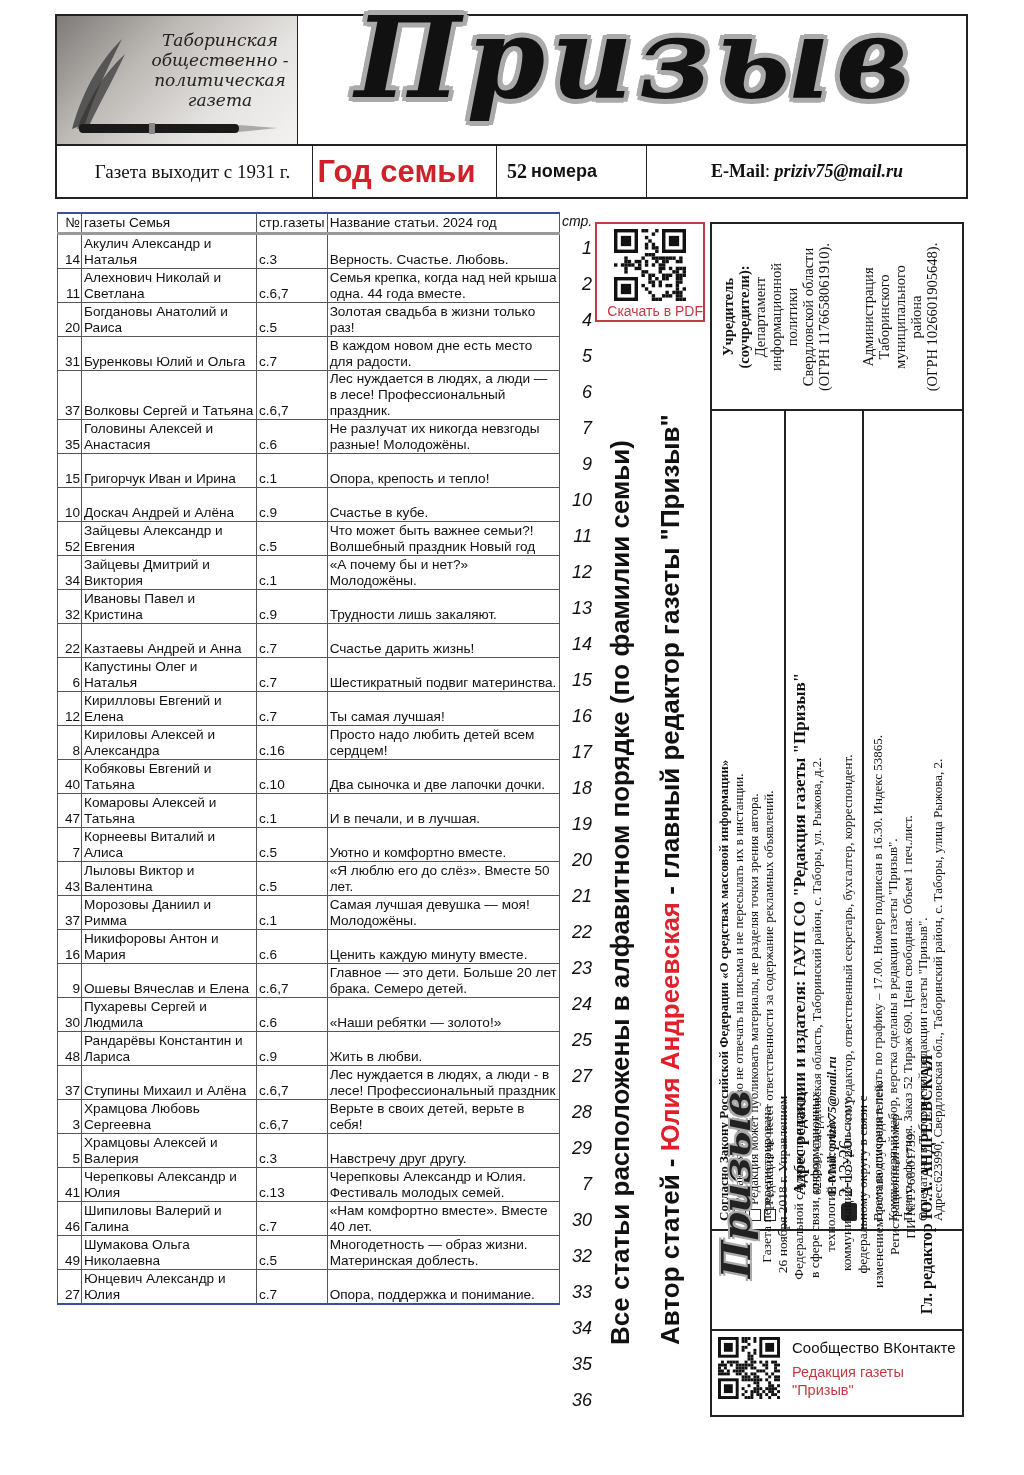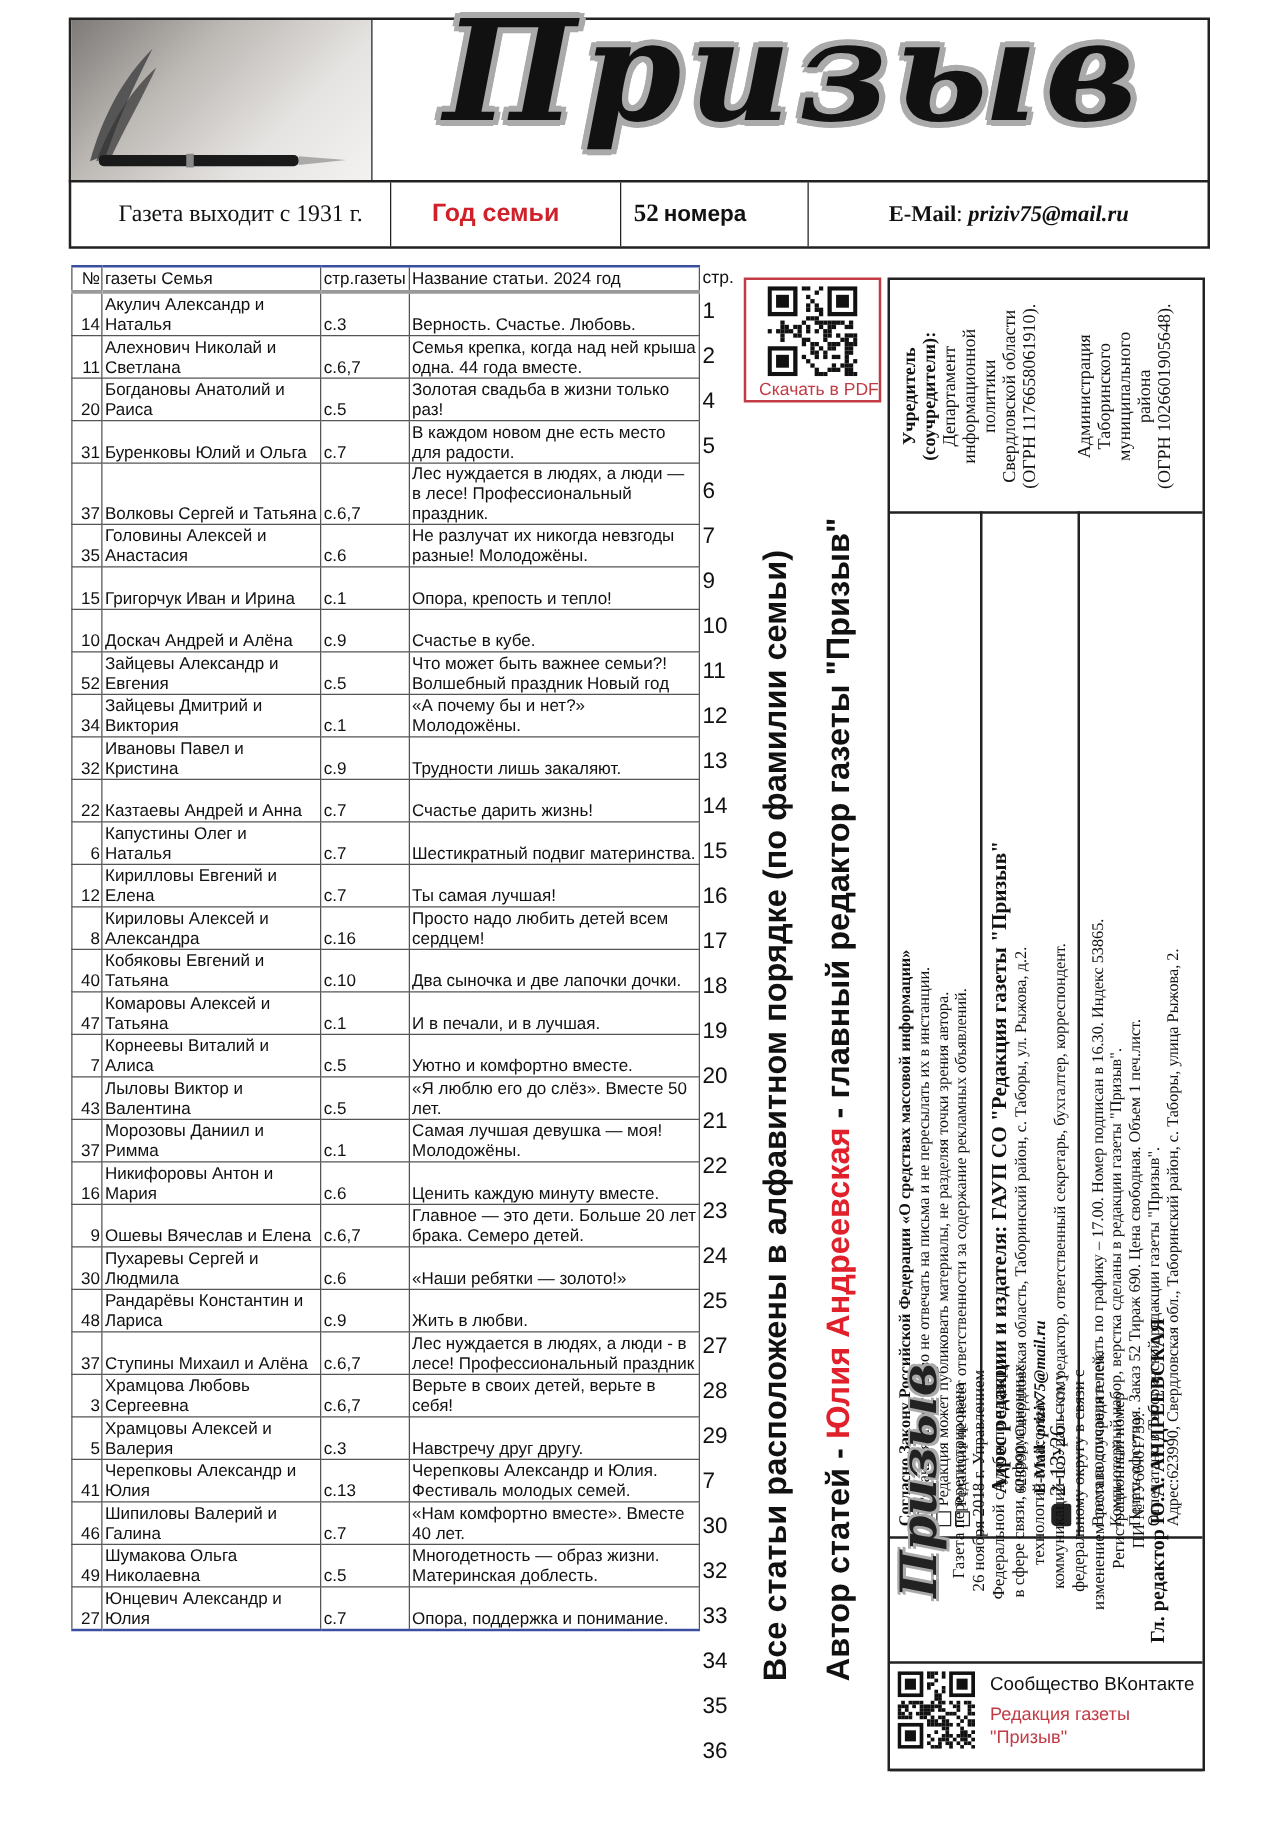--- a/index.html
+++ b/index.html
@@ -9,36 +9,36 @@
   .masthead{left:55px;top:14px;width:913px;height:185px;border:2px solid #222;box-sizing:border-box;}
   .logo-box{left:57px;top:16px;width:240px;height:128px;background:linear-gradient(135deg,#7d7a77 0%,#bdb9b5 35%,#e6e4e2 70%,#f3f2f1 100%);border-right:1px solid #222;overflow:hidden;}
   .logo-quill{left:10px;top:18px;width:60px;height:100px;}
   .logo-text{left:88px;top:14px;width:150px;font-family:"DejaVu Serif",serif;font-style:italic;font-size:17px;line-height:20px;text-align:center;color:#222;}
   .logo-pen{left:22px;top:104px;width:200px;height:16px;}
   .title{left:355px;top:-8px;font-family:"DejaVu Serif",serif;font-style:italic;font-weight:bold;font-size:112px;letter-spacing:6px;color:#111;
     text-shadow:-4px -4px 0 #aaa,4px -4px 0 #aaa,-4px 4px 0 #aaa,4px 4px 0 #aaa,0 5px 0 #aaa,0 -5px 0 #aaa,5px 0 0 #aaa,-5px 0 0 #aaa;z-index:2;}
   .hline{left:55px;top:144px;width:913px;height:2px;background:#222;}
   .strip-cell{top:146px;height:51px;display:flex;align-items:center;justify-content:center;box-sizing:border-box;}
   .since{left:73px;width:240px;border-right:1px solid #222;font-family:"Liberation Serif",serif;font-size:19px;}
-  .year{left:297px;width:200px;border-right:1px solid #222;color:#d0202a;font-weight:bold;font-size:20px;}
+  .year{left:297px;width:200px;border-right:1px solid #222;color:#d0202a;font-weight:bold;font-size:31px;}
   .issues{left:497px;width:150px;border-right:1px solid #222;font-size:18px;font-weight:bold;justify-content:flex-start;padding-left:10px;}
   .issues .num{font-family:"Liberation Serif",serif;font-size:20px;margin-right:4px;}
   .email{left:647px;width:320px;font-family:"Liberation Serif",serif;font-size:18px;}
   .email b{font-weight:bold;}
   .email i{font-style:italic;font-weight:bold;}
   
   table.idx{position:absolute;left:57px;top:212px;width:503px;border-collapse:collapse;font-size:13.6px;line-height:16px;}
   table.idx td{border:1px solid #555;padding:0 2px;vertical-align:bottom;height:33px;}
   table.idx tr.head td{height:18px;border-top:2px solid #3a4ea0;border-bottom:3px solid #999;vertical-align:middle;}
   table.idx td.n{width:20px;text-align:right;padding-right:1px;}
   table.idx td.f{width:170px;}
   table.idx td.p{width:30px;text-align:left;}
   table.idx tr:last-child td{border-bottom:2px solid #3a4ea0;}
   .pagecol{left:562px;top:212px;width:30px;}
-  .pagecol div{height:36px;font-size:18px;text-align:left;line-height:36px;}
+  .pagecol div{height:36px;font-size:18px;text-align:right;line-height:36px;font-style:italic;}
   .pagecol .ph{height:18px;font-size:14px;line-height:18px;}
   
   .qr-box{left:595px;top:222px;width:110px;height:100px;border:2px solid #c23b44;box-sizing:border-box;text-align:right;}
   .qr{display:block;margin:5px auto 2px;}
   .qr-label{color:#c23b44;font-size:14px;}
   
   .vert{transform-origin:left top;transform:rotate(-90deg);white-space:nowrap;font-weight:bold;}
   .v1{left:605px;top:1345px;font-size:26px;}
   .v2{left:655px;top:1345px;font-size:26px;}
   .v2 .red{color:#e0202a;}
@@ -62,20 +62,26 @@
 </style>
 </head>
 <body>
 
 <div class="abs masthead"></div>
 <div class="abs logo-box">
   <svg class="abs logo-quill" viewBox="0 0 60 100">
     <path d="M5 95 C15 60 30 30 55 5 C40 35 28 60 18 90 Z" fill="#555"></path>
     <path d="M10 95 C22 65 36 40 58 20 C44 50 32 70 22 92 Z" fill="#333" opacity="0.7"></path>
   </svg>
+  <div class="abs logo-text">
+    <div>Таборинская</div>
+    <div>общественно -</div>
+    <div>политическая</div>
+    <div>газета</div>
+  </div>
   <svg class="abs logo-pen" viewBox="0 0 200 16">
     <rect x="0" y="4" width="160" height="9" rx="4" fill="#1a1a1a"></rect>
     <rect x="70" y="3" width="6" height="11" fill="#888"></rect>
     <polygon points="160,5 198,8 160,12" fill="#aaa"></polygon>
   </svg>
 </div>
 <div class="abs title">Призыв</div>
 <div class="abs hline"></div>
 <div class="abs strip-cell since">Газета выходит с 1931 г.</div>
 <div class="abs strip-cell year">Год семьи</div>

